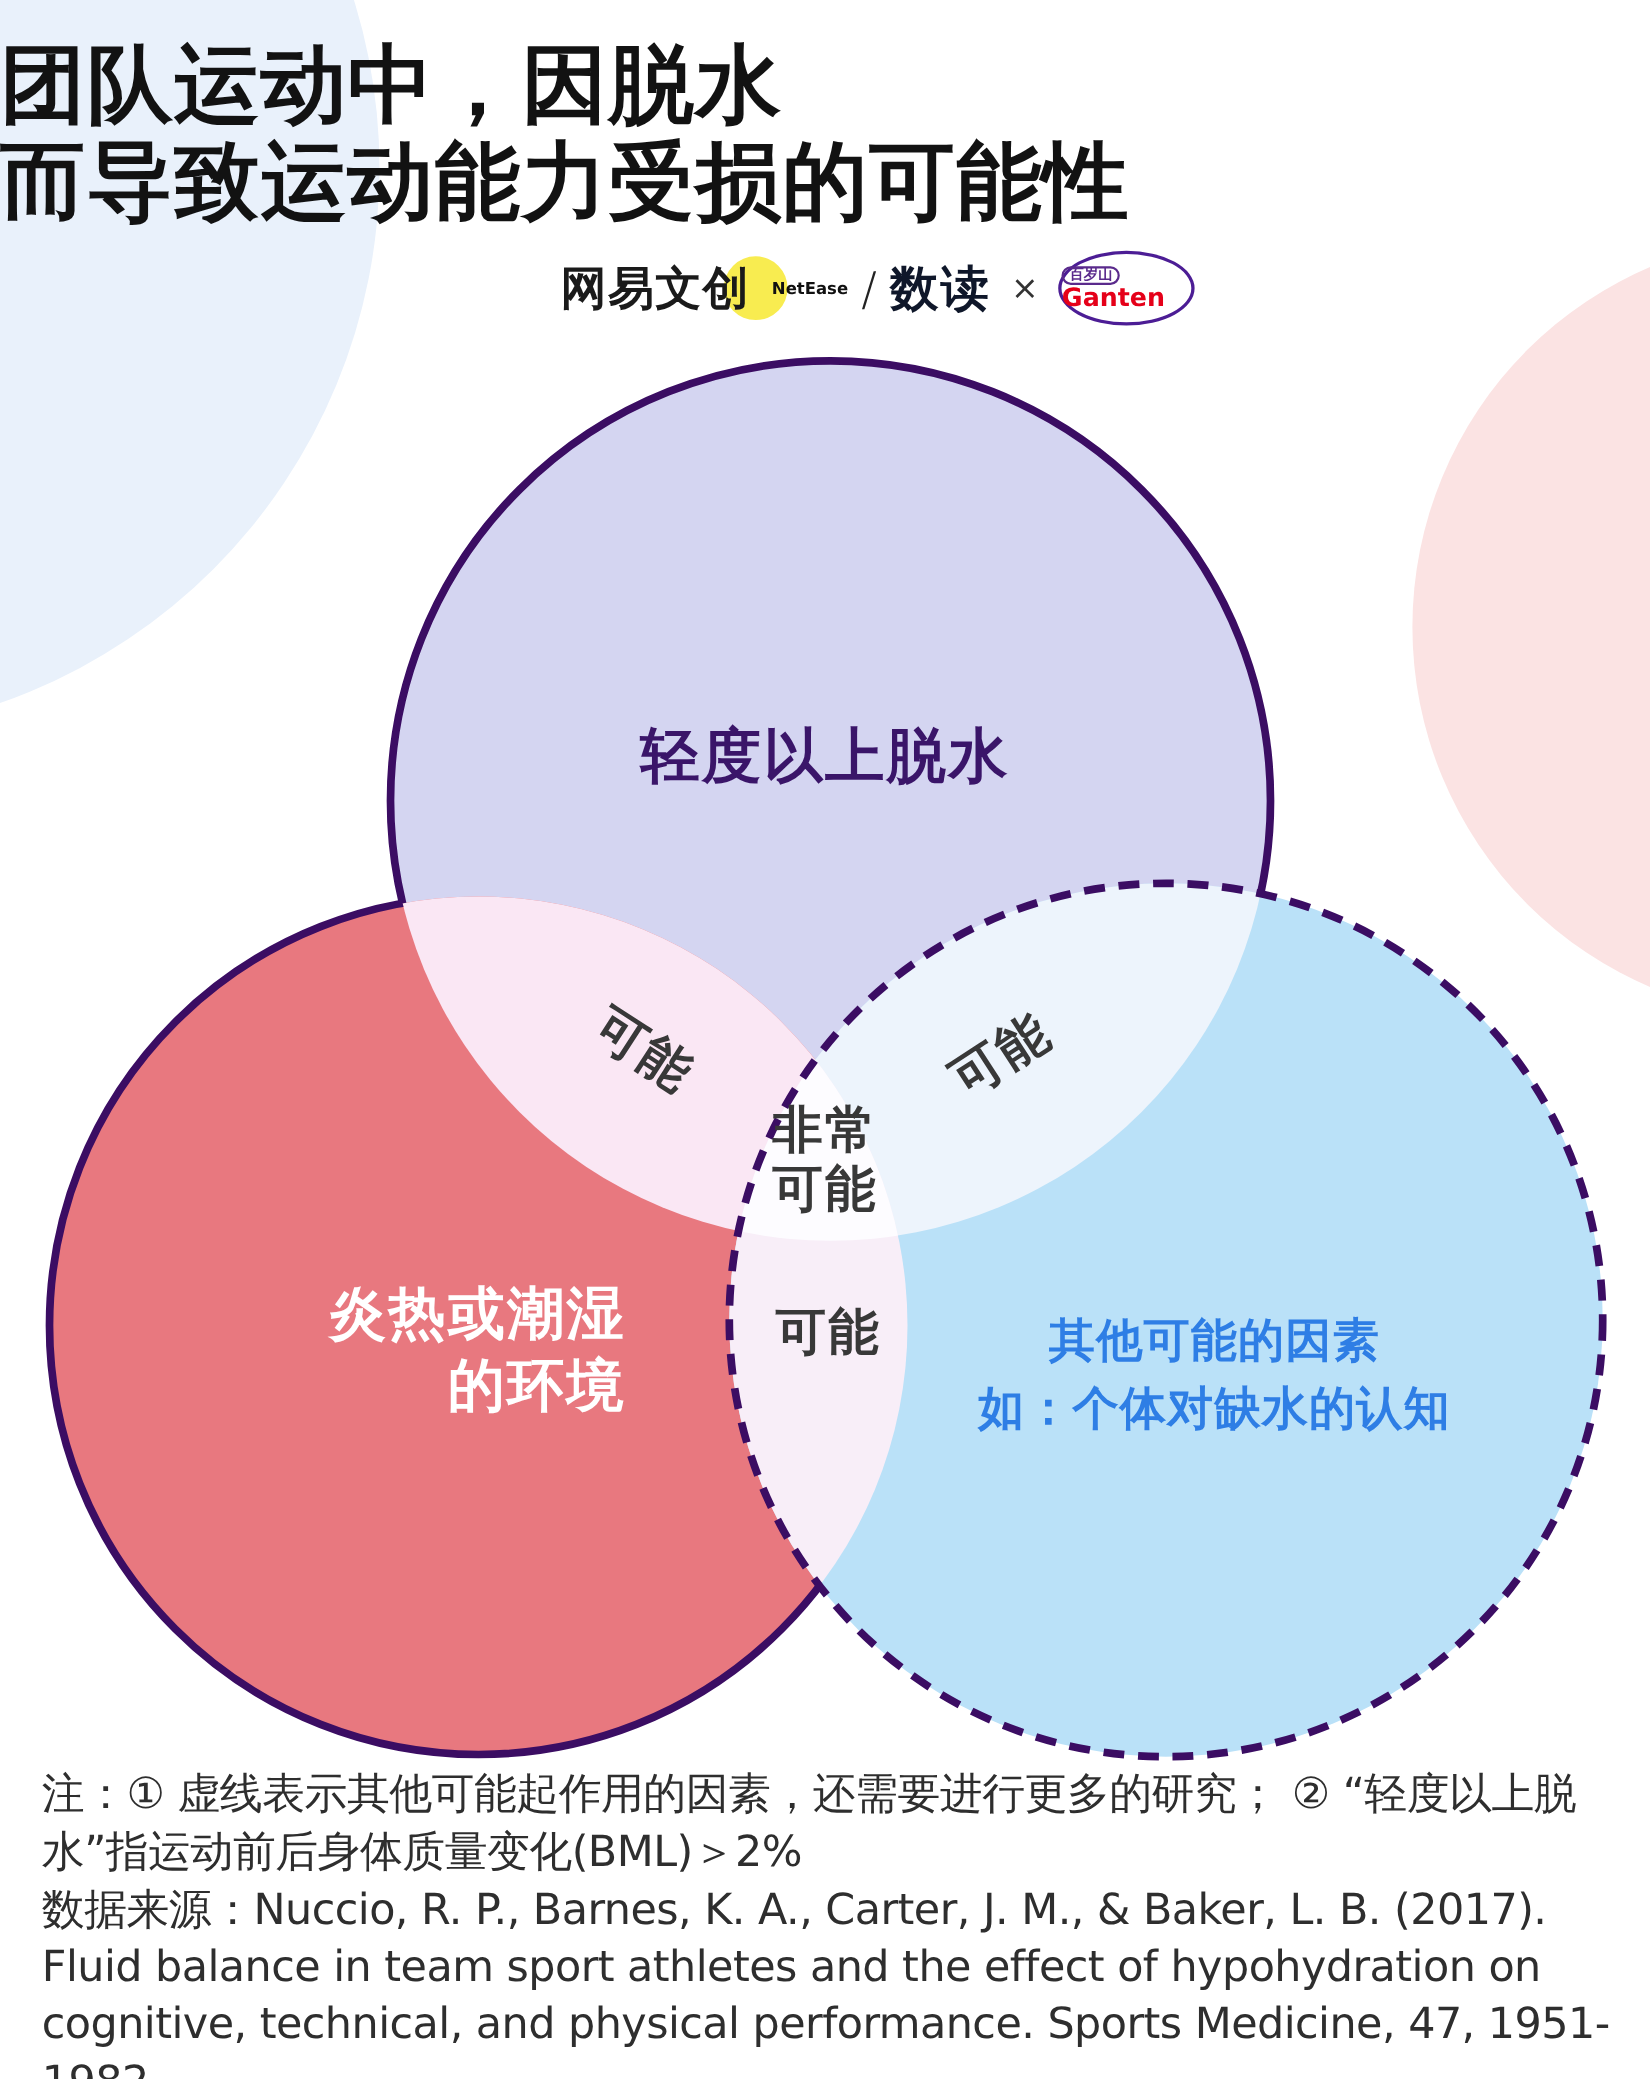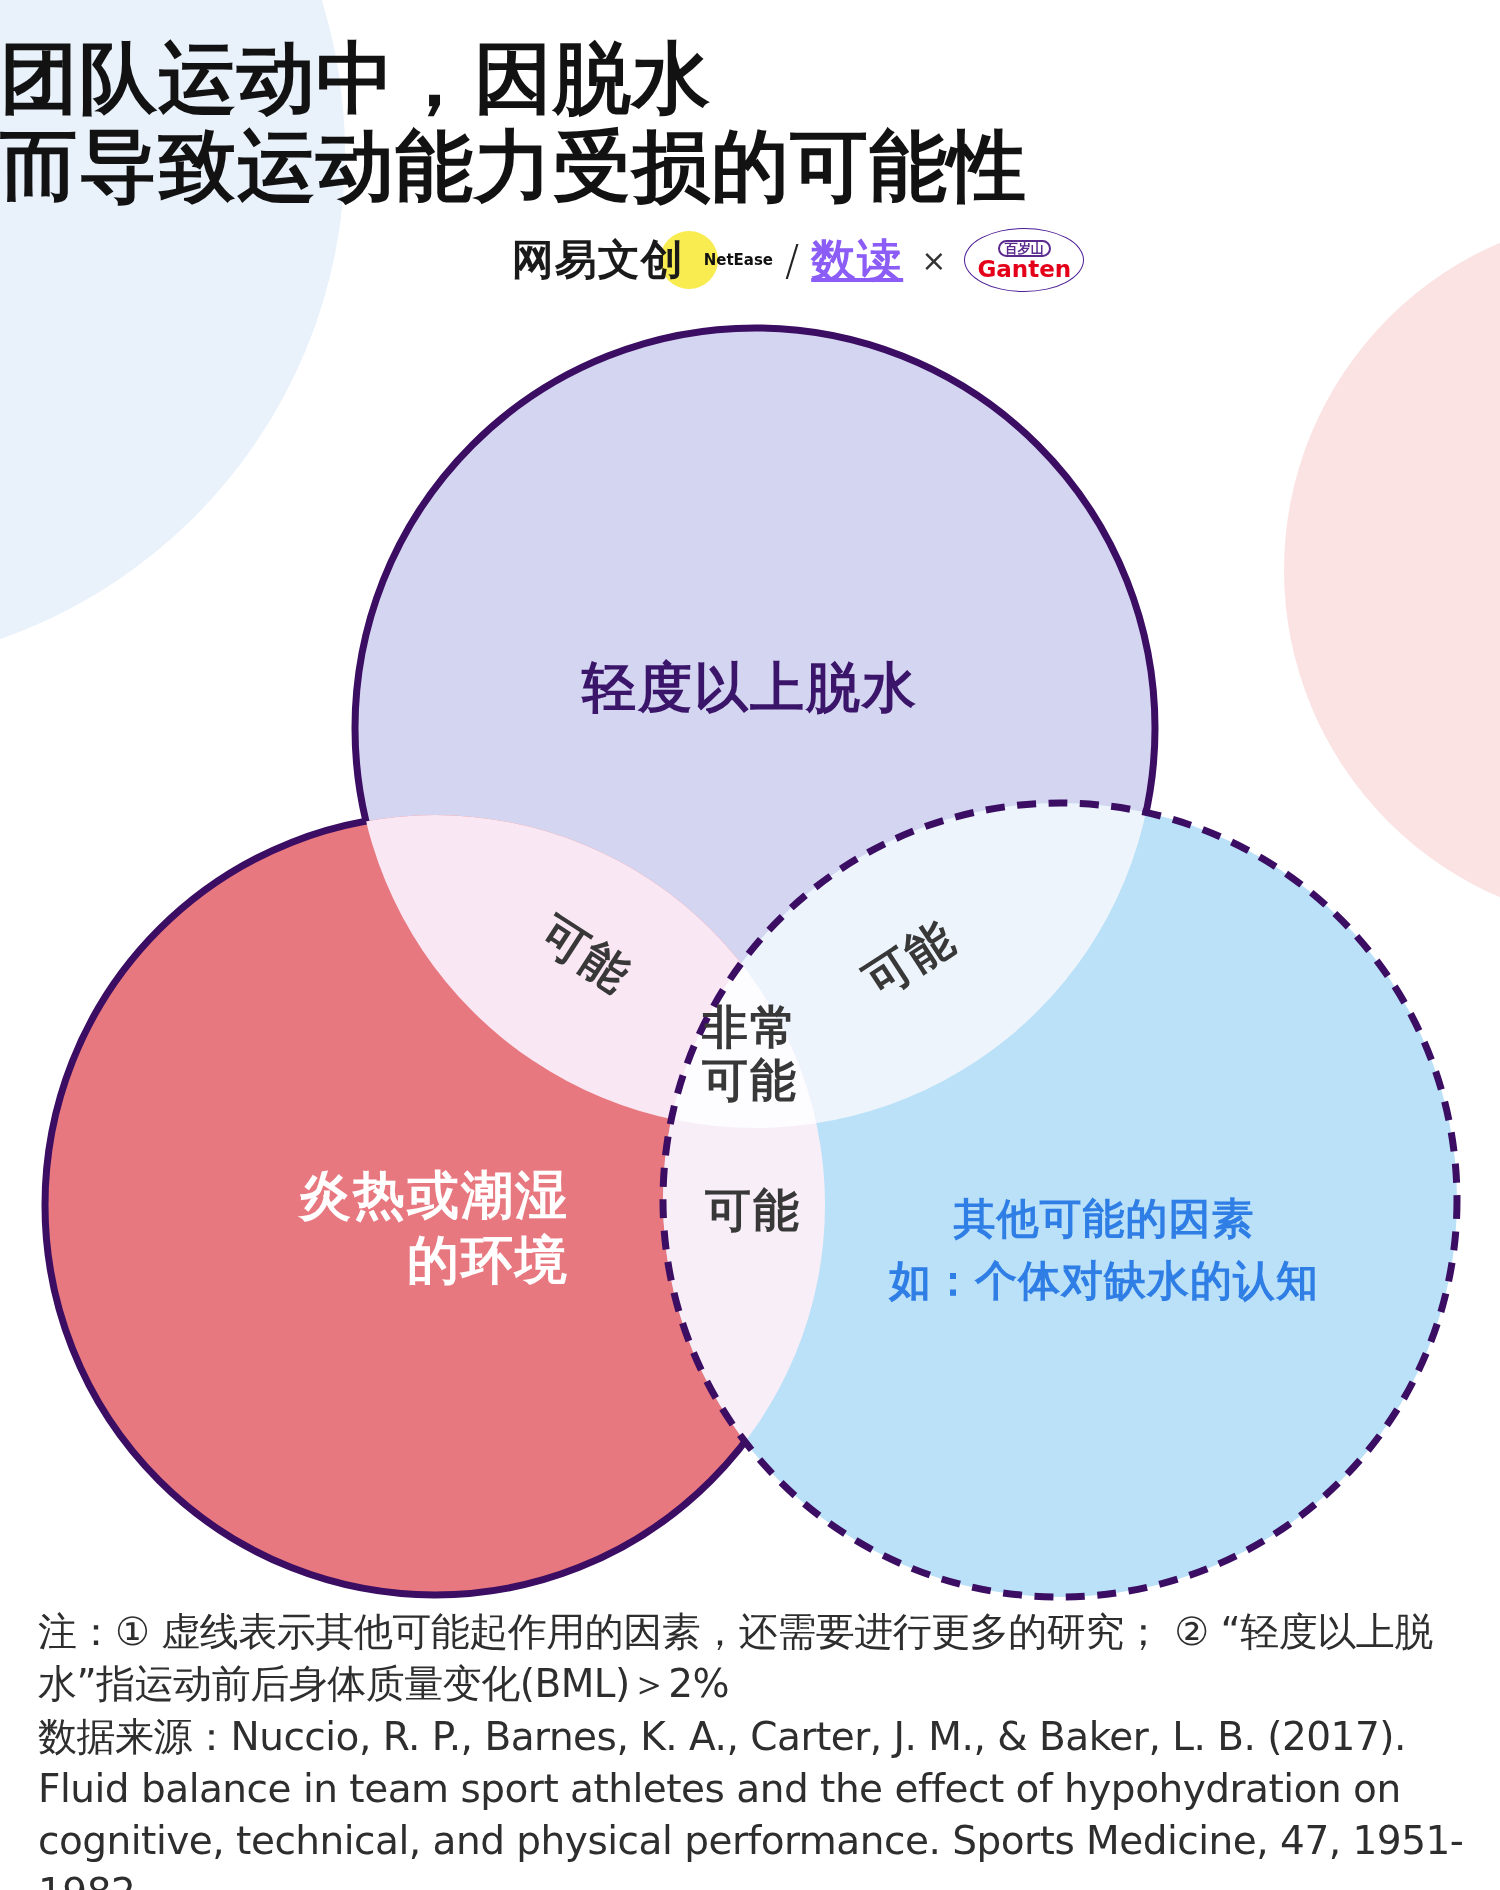--- a/index.html
+++ b/index.html
@@ -19,25 +19,25 @@
     display:flex;justify-content:center;align-items:center;gap:10px;padding-left:48px;
   }
   .ne-wrap{position:relative;display:flex;align-items:center;}
   .yellow-dot{
     position:absolute;width:58px;height:58px;border-radius:50%;
     background:#f8ec50;left:148px;top:50%;transform:translateY(-50%);z-index:0;
   }
   .ne-cn{position:relative;z-index:1;font-size:42px;font-weight:800;color:#1a1a1a;letter-spacing:1px;}
   .ne-en{position:relative;z-index:2;font-size:15px;font-weight:700;color:#111;margin-left:20px;}
   .slash{font-size:42px;font-weight:300;color:#222;margin:0 2px;}
-  .shudu{font-size:44px;font-weight:900;color:#8b5cf6;letter-spacing:2px;text-decoration:underline;}
+  .shudu{font-size:44px;font-weight:900;color:#0f172a;letter-spacing:2px;}
   .times{font-size:30px;color:#333;margin:0 8px;}
   .ganten{
-    width:118px;height:62px;border:1px solid #4c1d95;border-radius:50%;background:#fff;
-    display:flex;flex-direction:column;align-items:center;justify-content:center;line-height:1;
+    width:118px;height:62px;border:3px solid #4c1d95;border-radius:50%;background:#fff;
+    display:flex;flex-direction:column;align-items:flex-start;justify-content:center;line-height:1;
   }
   .ganten-cn{font-size:13px;font-weight:700;color:#5a2a8c;border:2px solid #5a2a8c;border-radius:9px;padding:0 5px;}
   .ganten-en{font-size:23px;font-weight:800;color:#e50019;margin-top:1px;}
   
   .vlabel{
     position:absolute;transform:translate(-50%,-50%);
     text-align:center;font-weight:800;white-space:nowrap;
   }
   .lbl-dehydration{left:750px;top:688px;font-size:54px;color:#3a1569;letter-spacing:2px;}
   .lbl-environment{left:434px;top:1228px;font-size:52px;color:#ffffff;line-height:1.25;letter-spacing:2px;text-align:right;}

